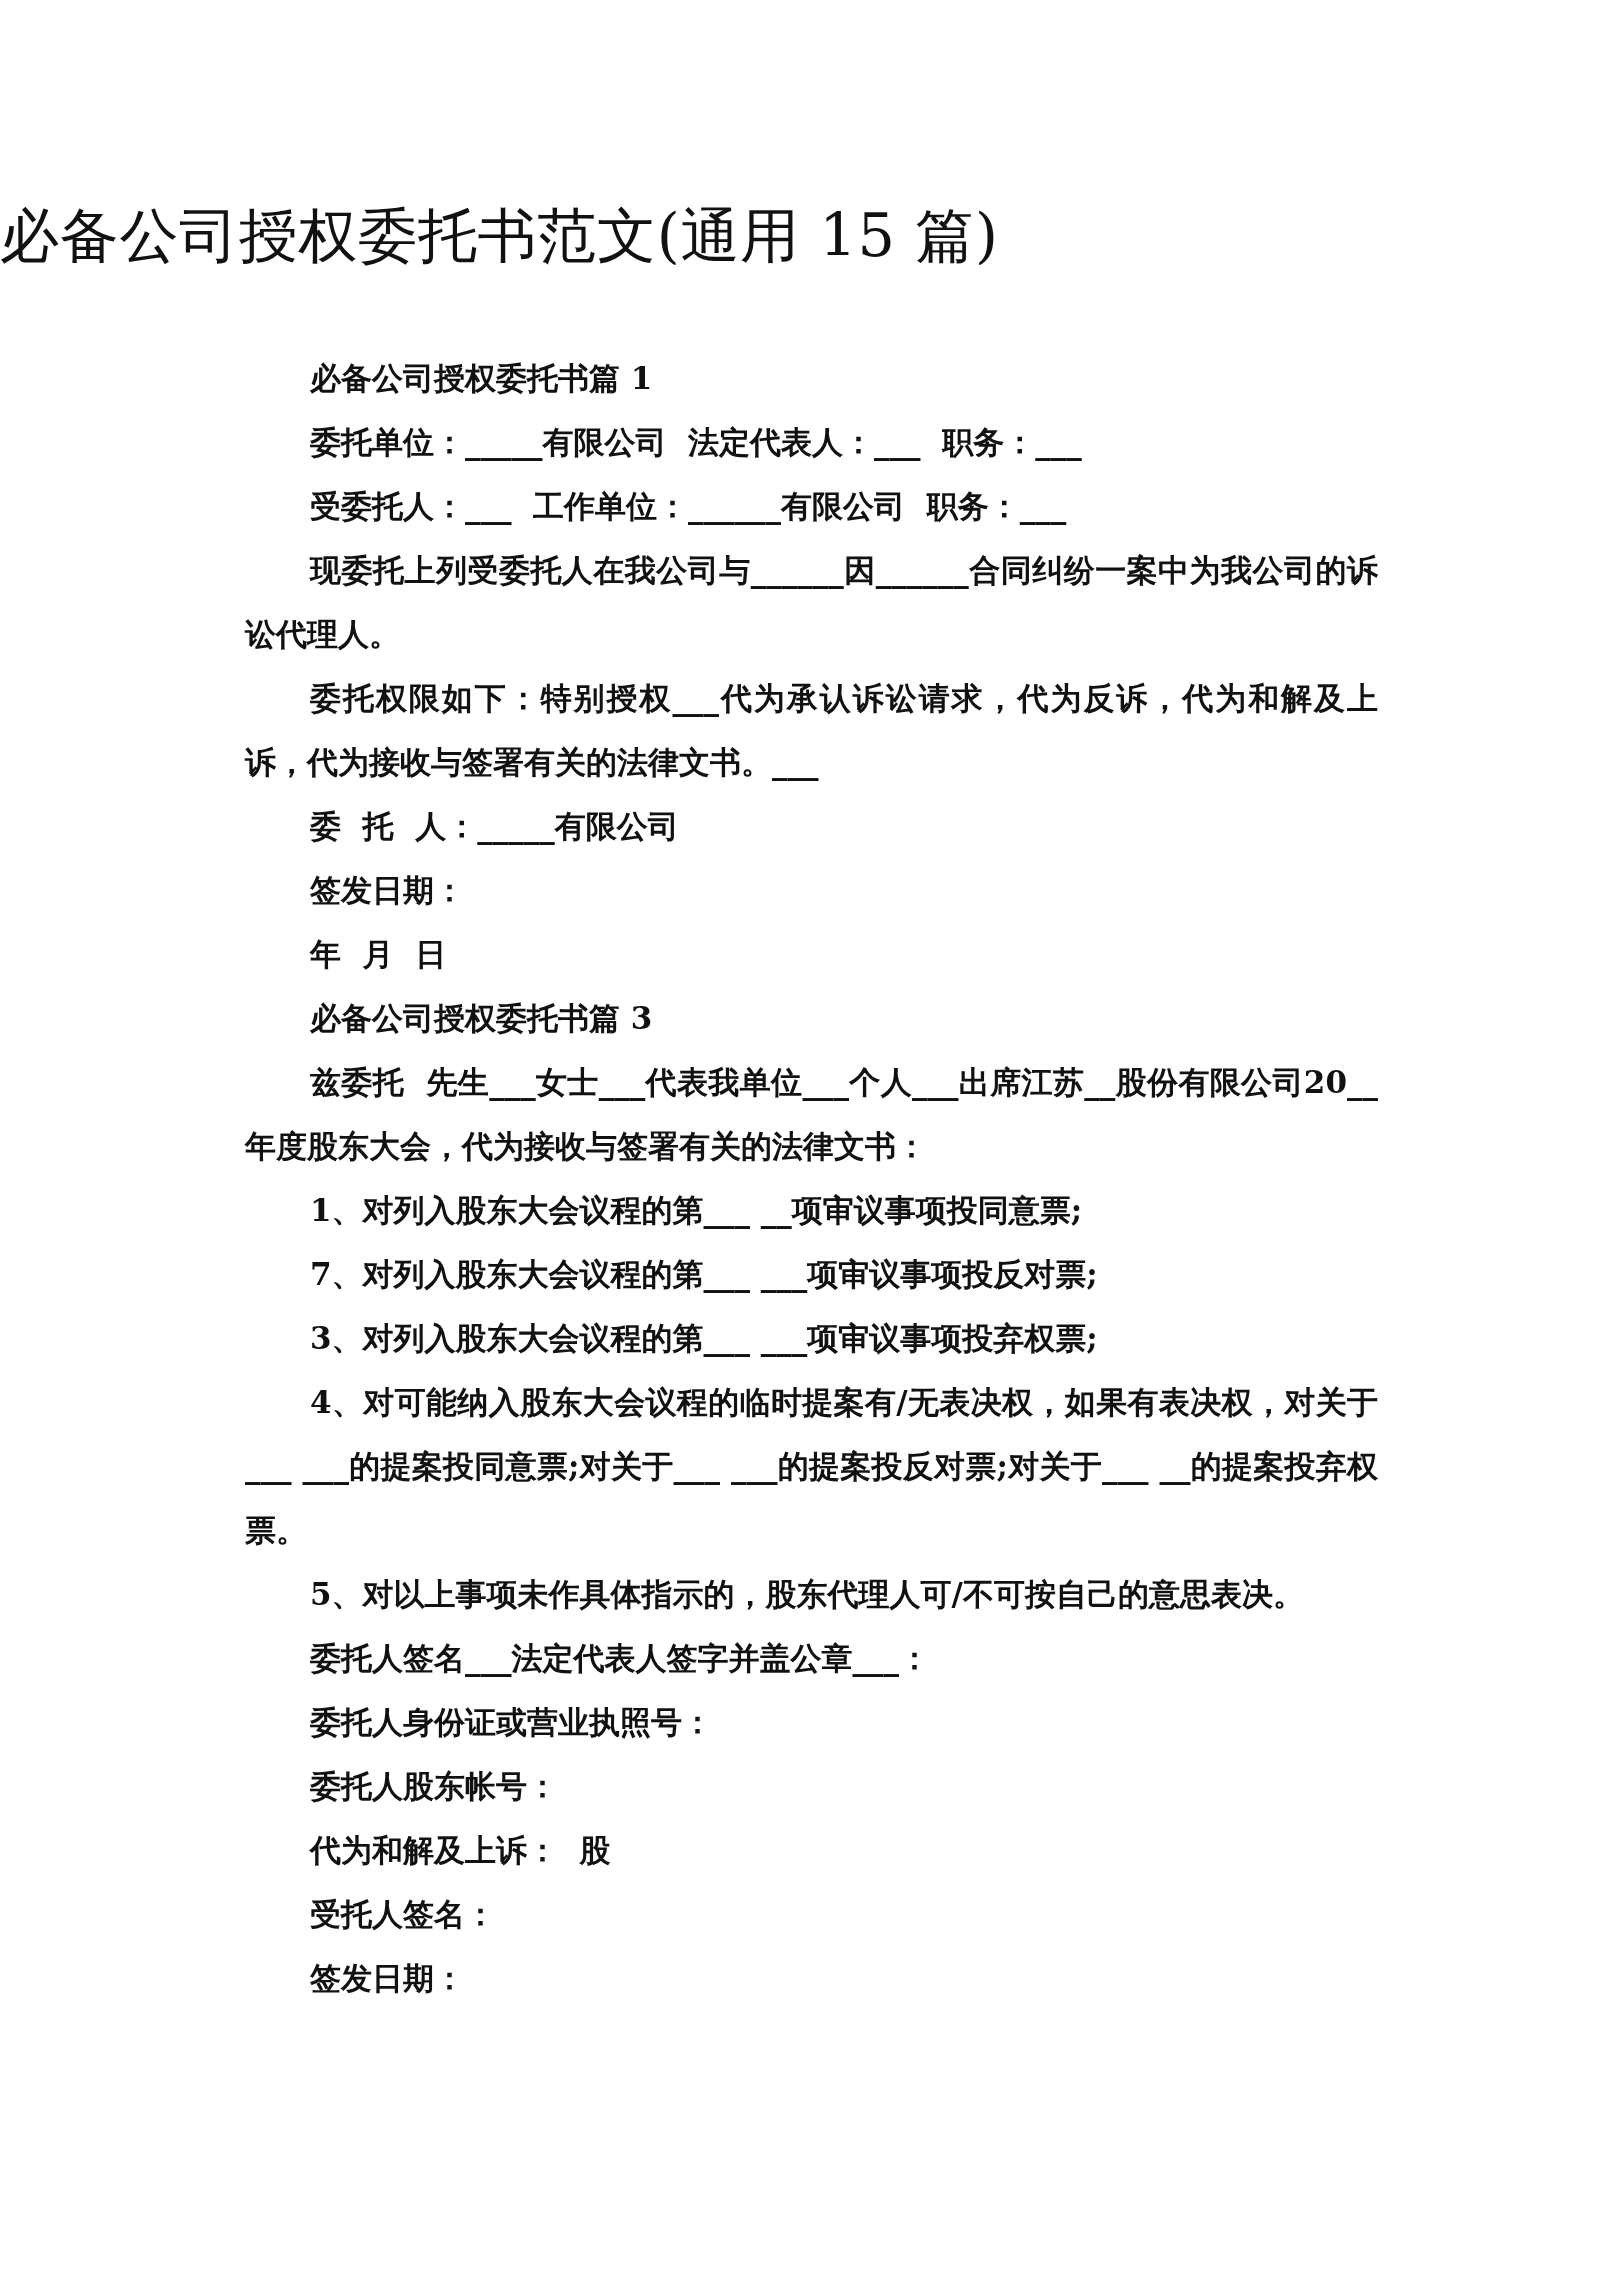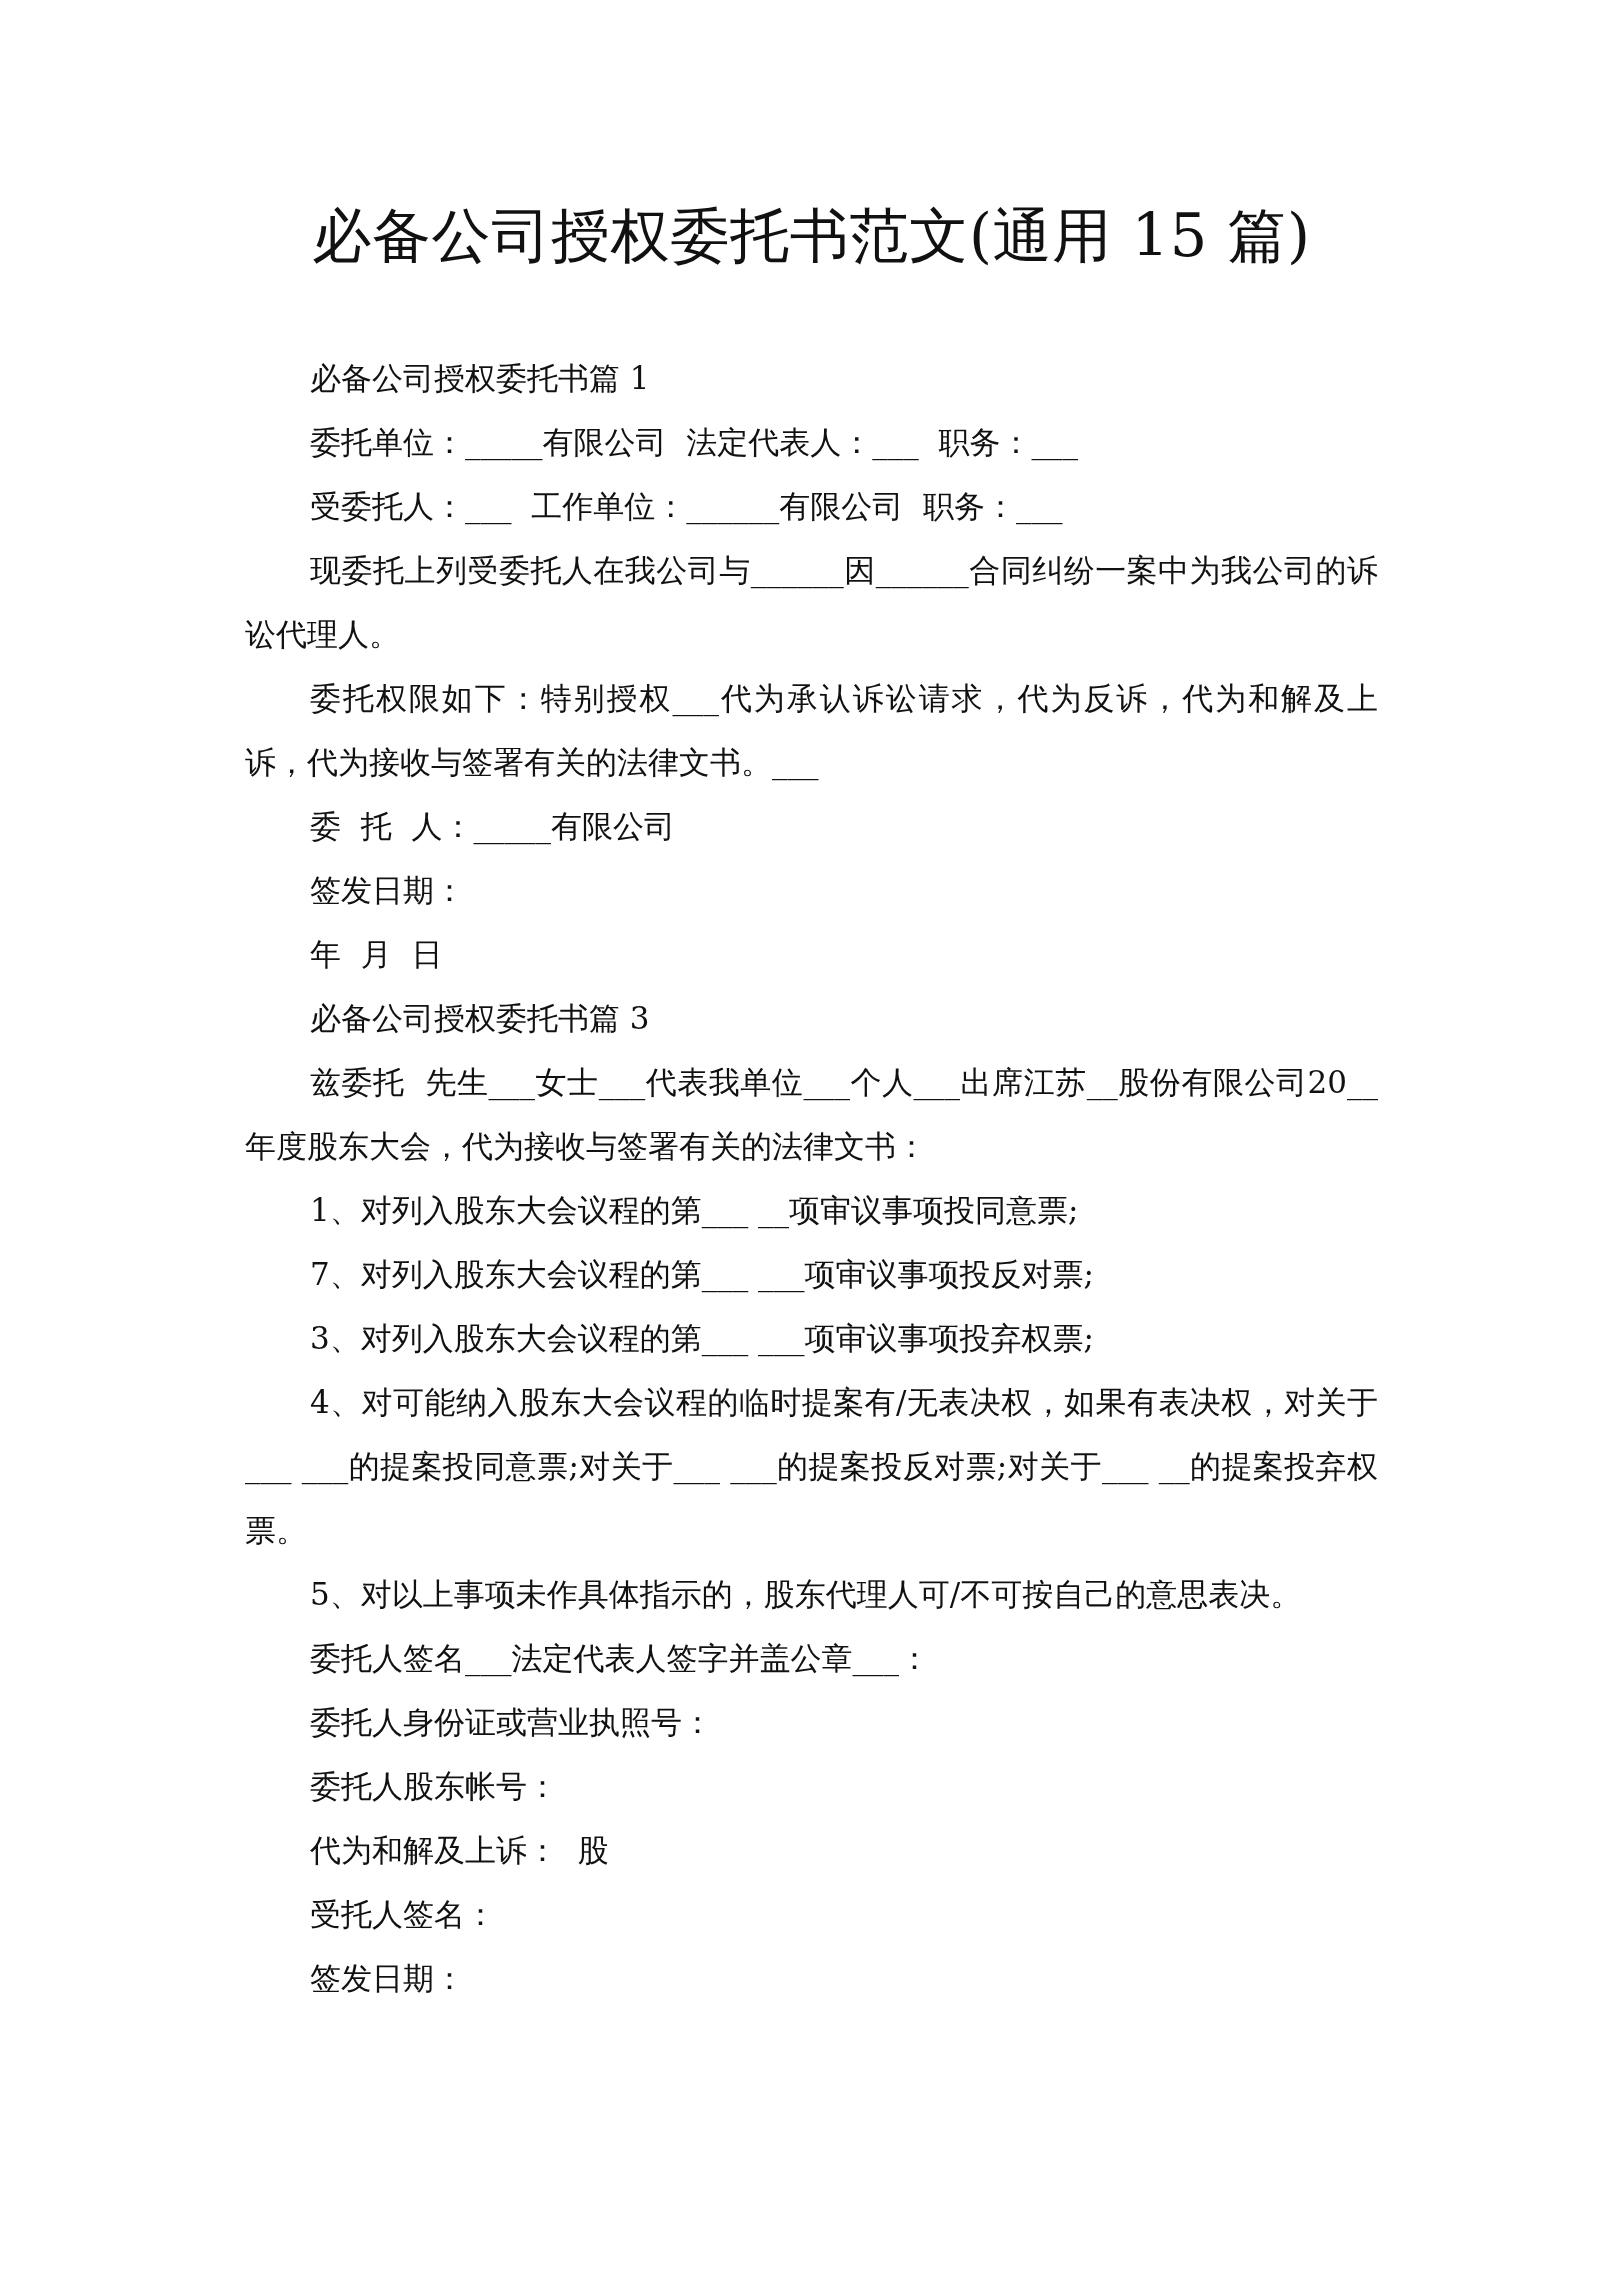--- a/index.html
+++ b/index.html
@@ -21,41 +21,41 @@
       top: 0;
       width: 1623px;
       height: 2295px;
       background: #ffffff;
     }
     .title {
       position: absolute;
       left: 0;
       top: 196px;
       width: 1623px;
-      text-align: center;
       font-size: 59px;
       line-height: 79px;
       font-weight: normal;
       letter-spacing: 0.7px;
       margin: 0;
     }
     .body {
       position: absolute;
       left: 245px;
       top: 346px;
       width: 1133px;
       font-size: 31px;
       line-height: 64px;
     }
     .p {
       margin: 0;
       text-indent: 65px;
       text-align: justify;
       white-space: pre-wrap;
       word-break: break-all;
+      font-weight: bold;
     }
   </style>
 </head>
 <body>
 
 <div class="page">
   <h1 class="title">必备公司授权委托书范文(通用 15 篇)</h1>
 
   <div class="body">
 

